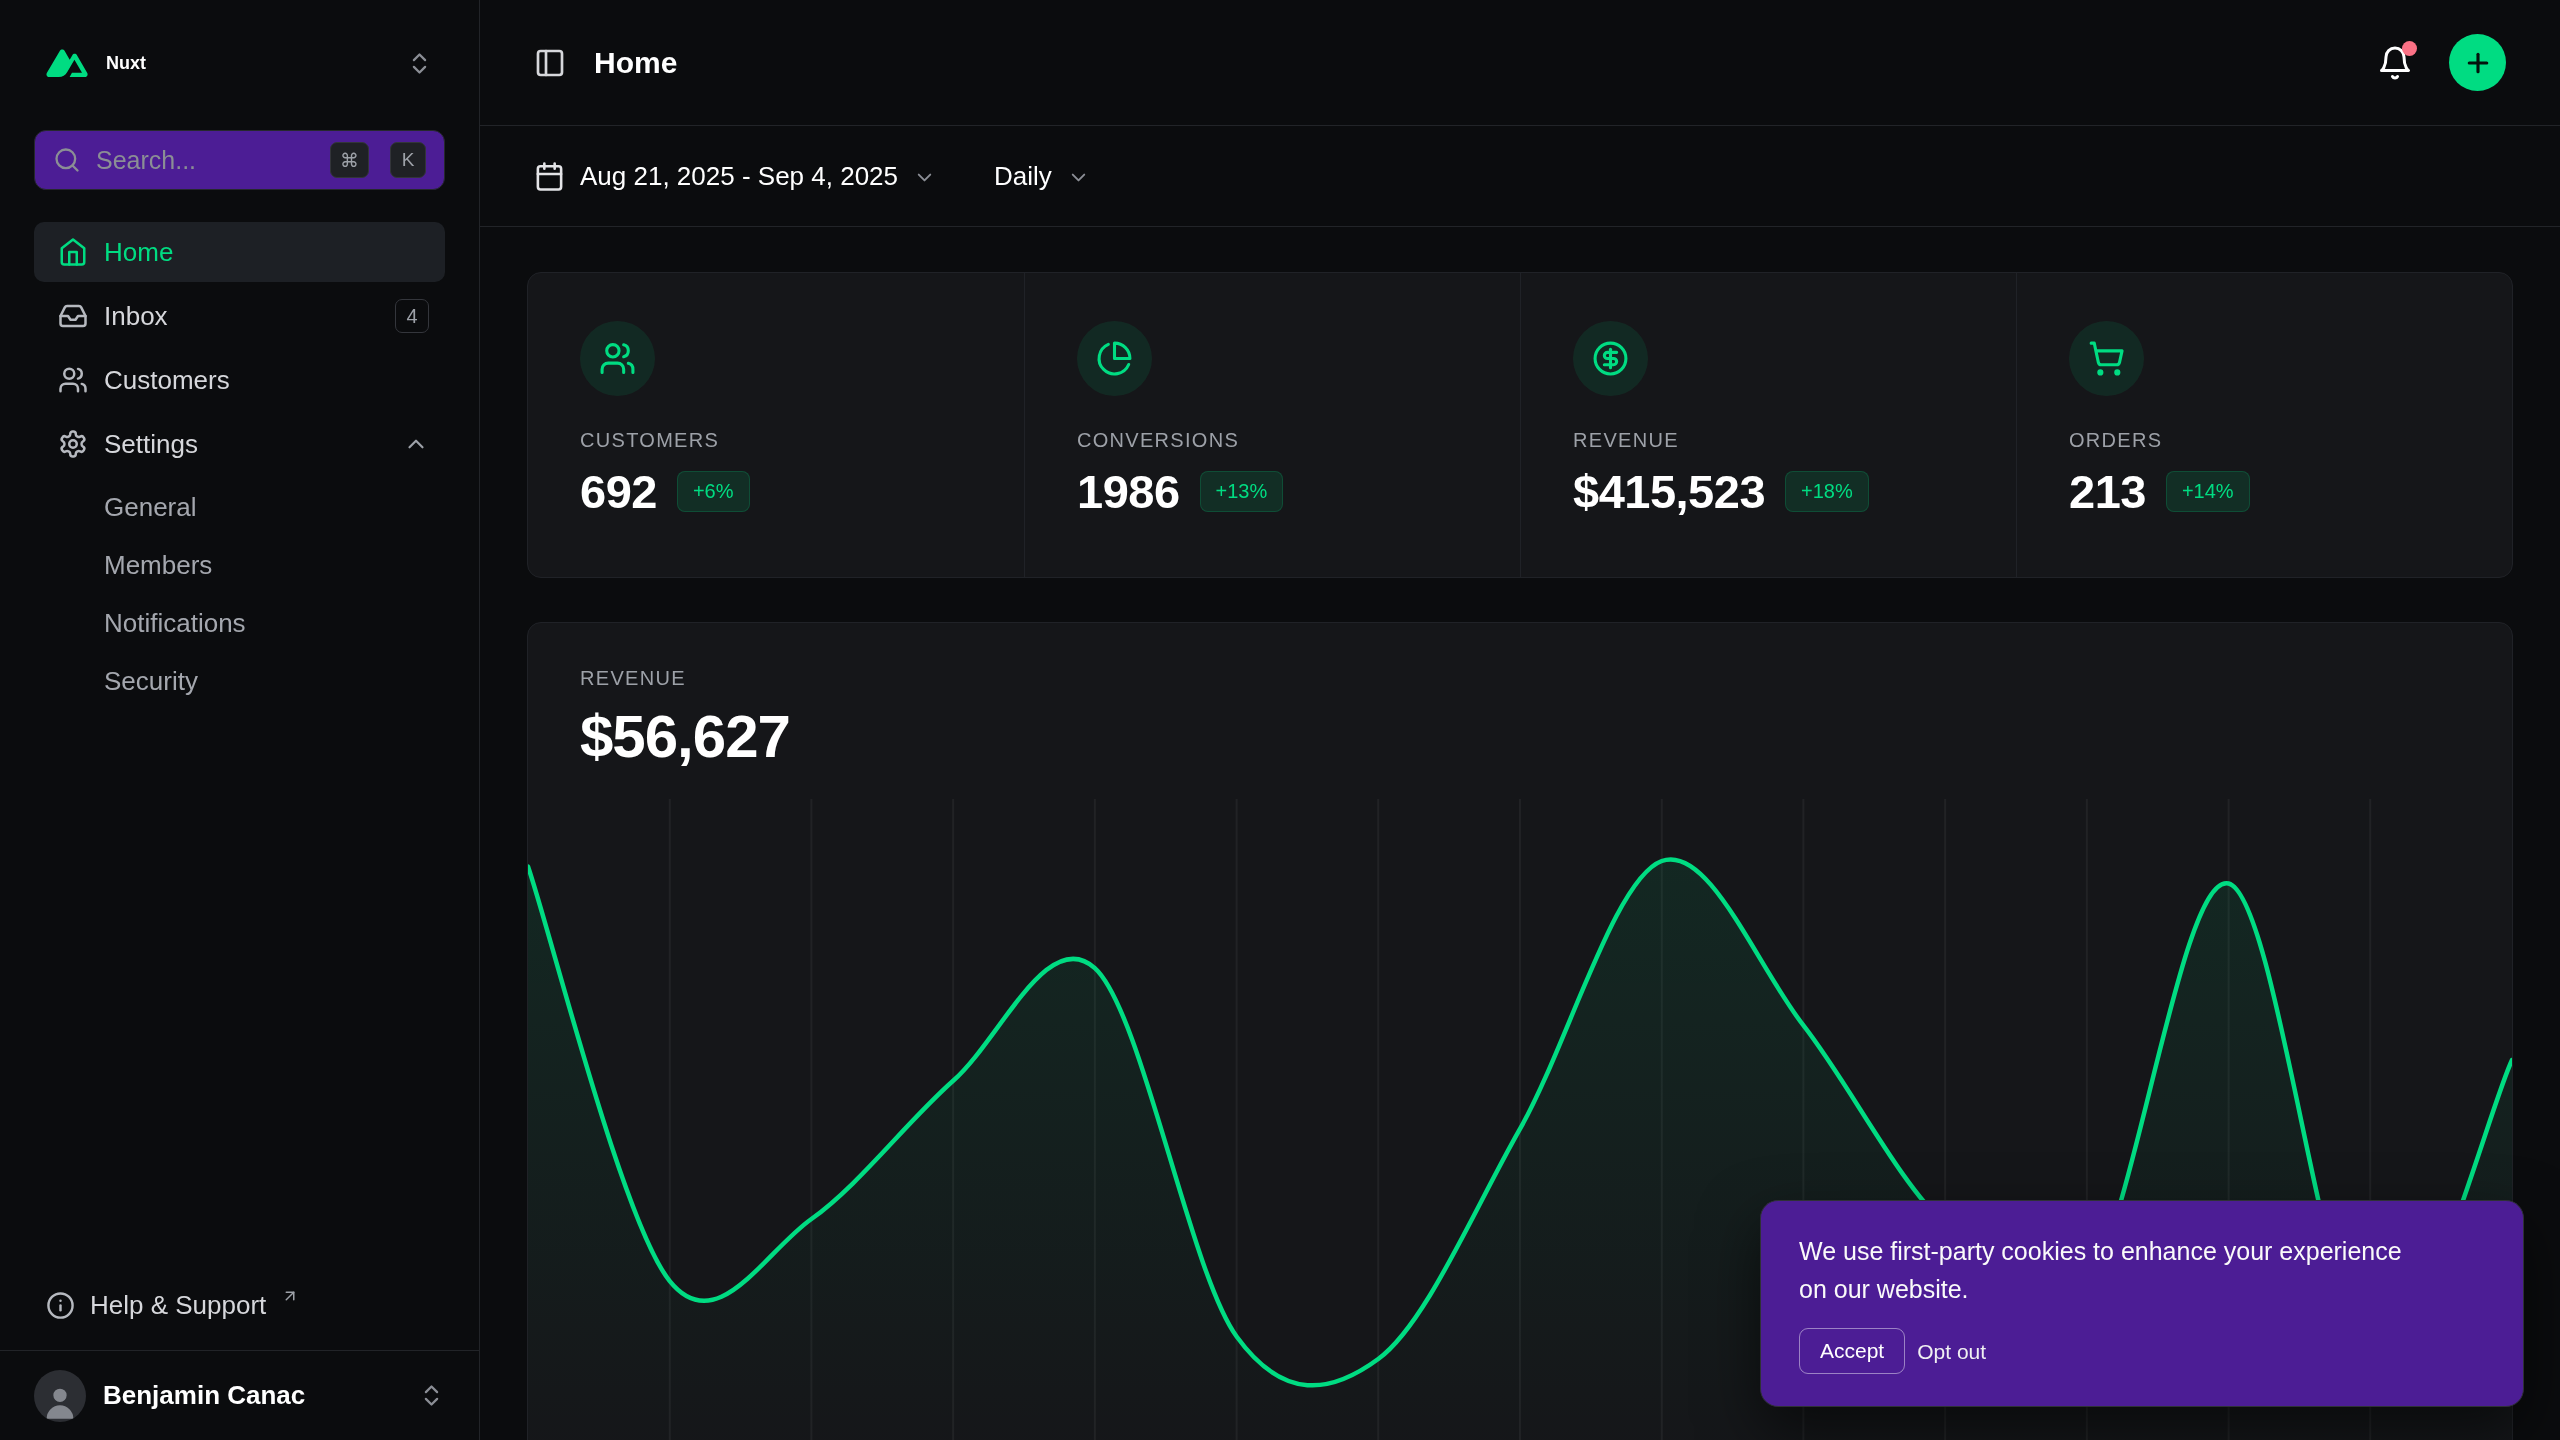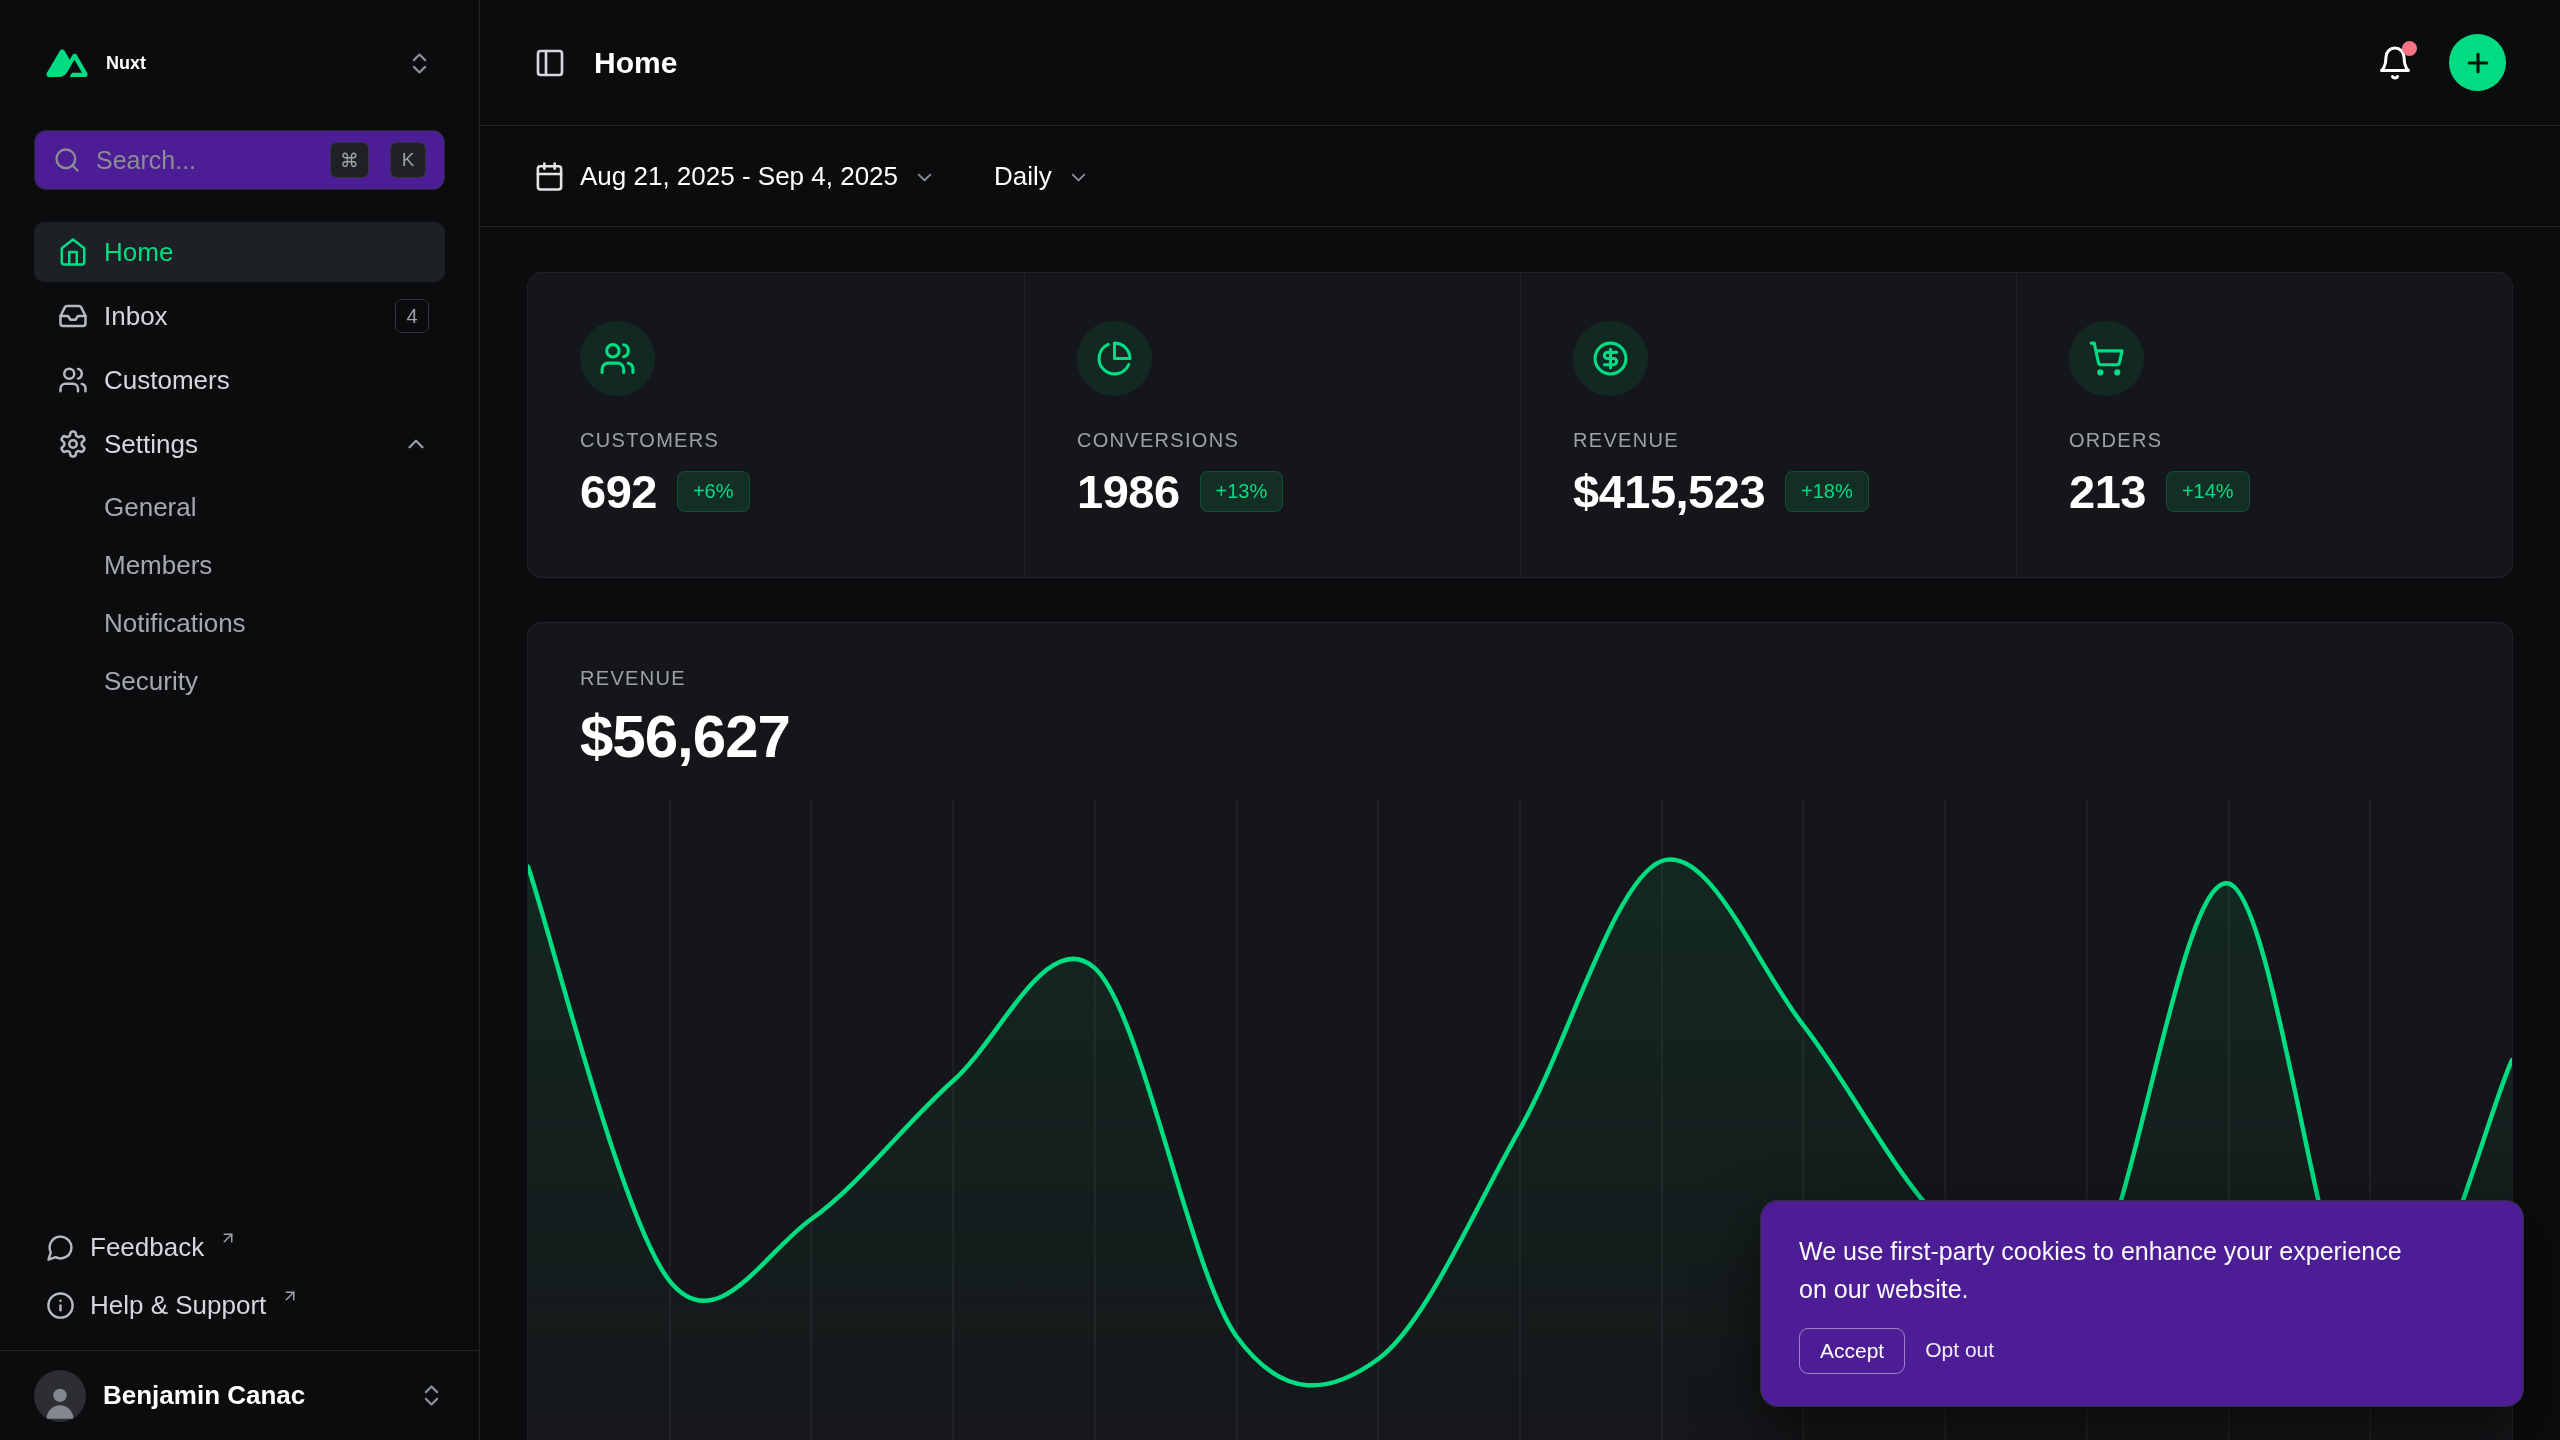--- a/index.html
+++ b/index.html
@@ -103,21 +103,21 @@
   .rev-label{font-size:20px;letter-spacing:1.3px;color:var(--muted);font-weight:500;}
   .rev-value{margin-top:12px;font-size:60px;font-weight:700;color:#fff;letter-spacing:-1px;}
   .chart-wrap{margin-top:28px;}
   #revenue-chart{display:block;width:100%;height:660px;}
 
   
   .toast{position:fixed;right:36px;bottom:33px;width:764px;background:#4c1d95;
     border:1px solid #2f3136;border-radius:18px;padding:32px 38px;
     box-shadow:0 24px 60px rgba(0,0,0,0.55);z-index:20;}
   .toast-msg{font-size:25px;line-height:1.5;color:#fafafa;max-width:610px;}
-  .toast-actions{margin-top:20px;display:flex;align-items:flex-start;gap:8px;}
+  .toast-actions{margin-top:20px;display:flex;align-items:flex-end;gap:0;}
   .btn-accept{font-size:21px;font-weight:500;color:#fff;padding:10px 20px;
     border:1px solid rgba(255,255,255,0.45);border-radius:9px;}
   .btn-optout{font-size:21px;font-weight:500;color:#f0f0f2;padding:10px 12px;}
 </style>
 </head>
 <body>
 
 <div class="app">
 
   <aside class="sidebar">
@@ -208,34 +208,20 @@
       </button>
       <button class="sb-child">
         <span>Notifications</span>
       </button>
       <button class="sb-child">
         <span>Security</span>
       </button>
     </nav>
 
     <div class="sb-footer">
-      <button class="sb-flink">
-        <span class="icon">
-          <svg viewBox="0 0 24 24" fill="none" stroke="currentColor" stroke-width="2" stroke-linecap="round" stroke-linejoin="round">
-              <path d="M7.9 20A9 9 0 1 0 4 16.1L2 22Z"></path>
-            </svg>
-        </span>
-        <span>Feedback</span>
-        <span class="ext">
-          <svg viewBox="0 0 24 24" fill="none" stroke="currentColor" stroke-width="2" stroke-linecap="round" stroke-linejoin="round">
-              <path d="M7 17 17 7"></path>
-              <path d="M7 7h10v10"></path>
-            </svg>
-        </span>
-      </button>
       <button class="sb-flink">
         <span class="icon">
           <svg viewBox="0 0 24 24" fill="none" stroke="currentColor" stroke-width="2" stroke-linecap="round" stroke-linejoin="round">
               <circle cx="12" cy="12" r="10"></circle>
               <path d="M12 16v-4"></path>
               <path d="M12 8h.01"></path>
             </svg>
         </span>
         <span>Help &amp; Support</span>
         <span class="ext">

